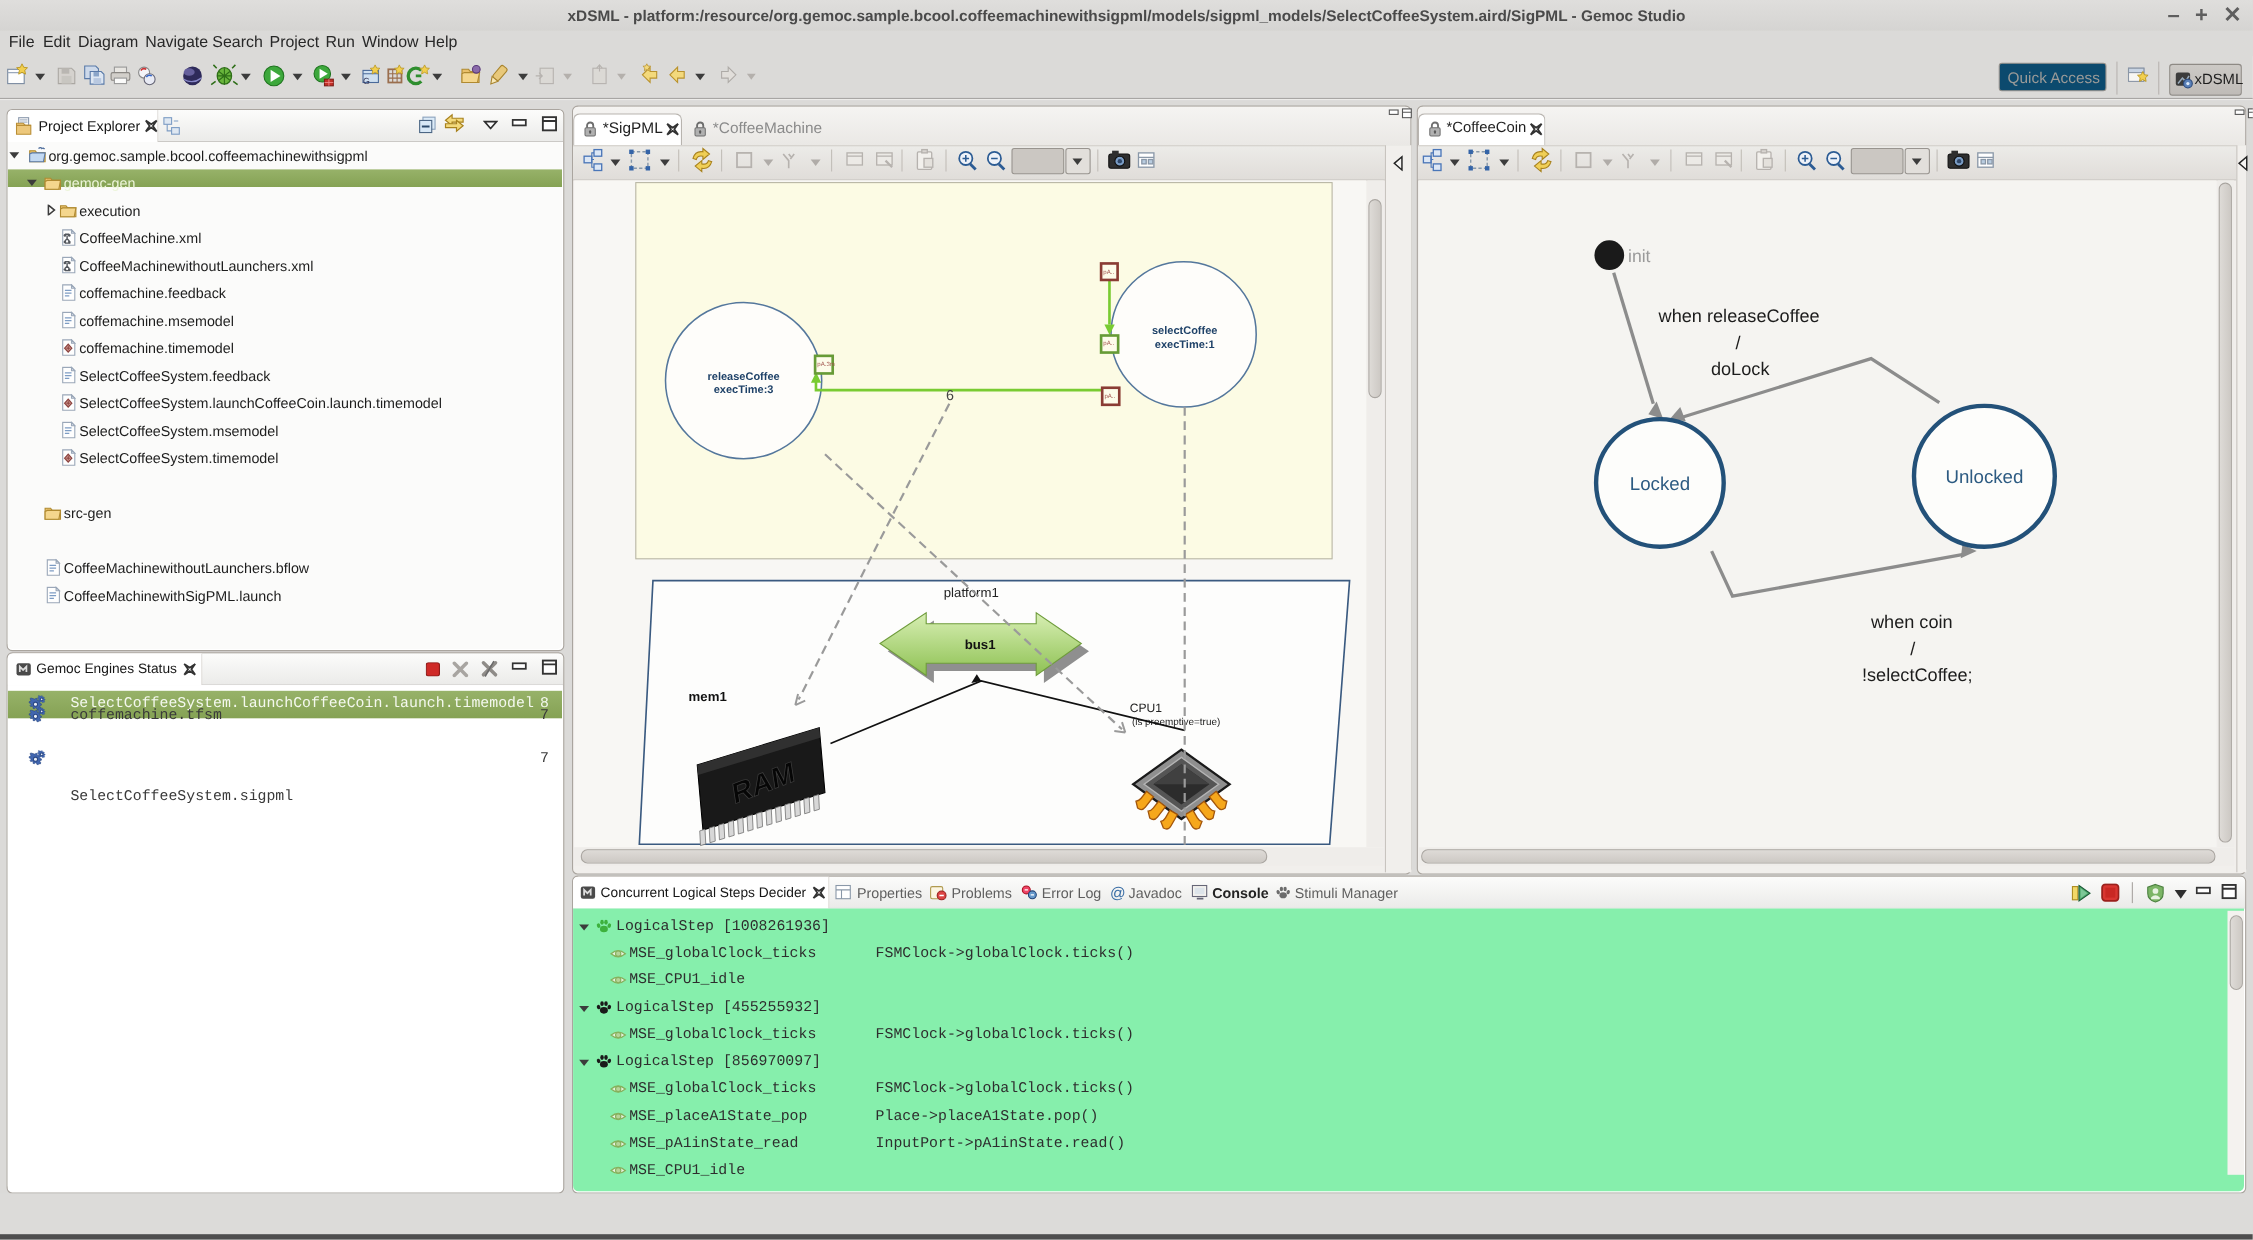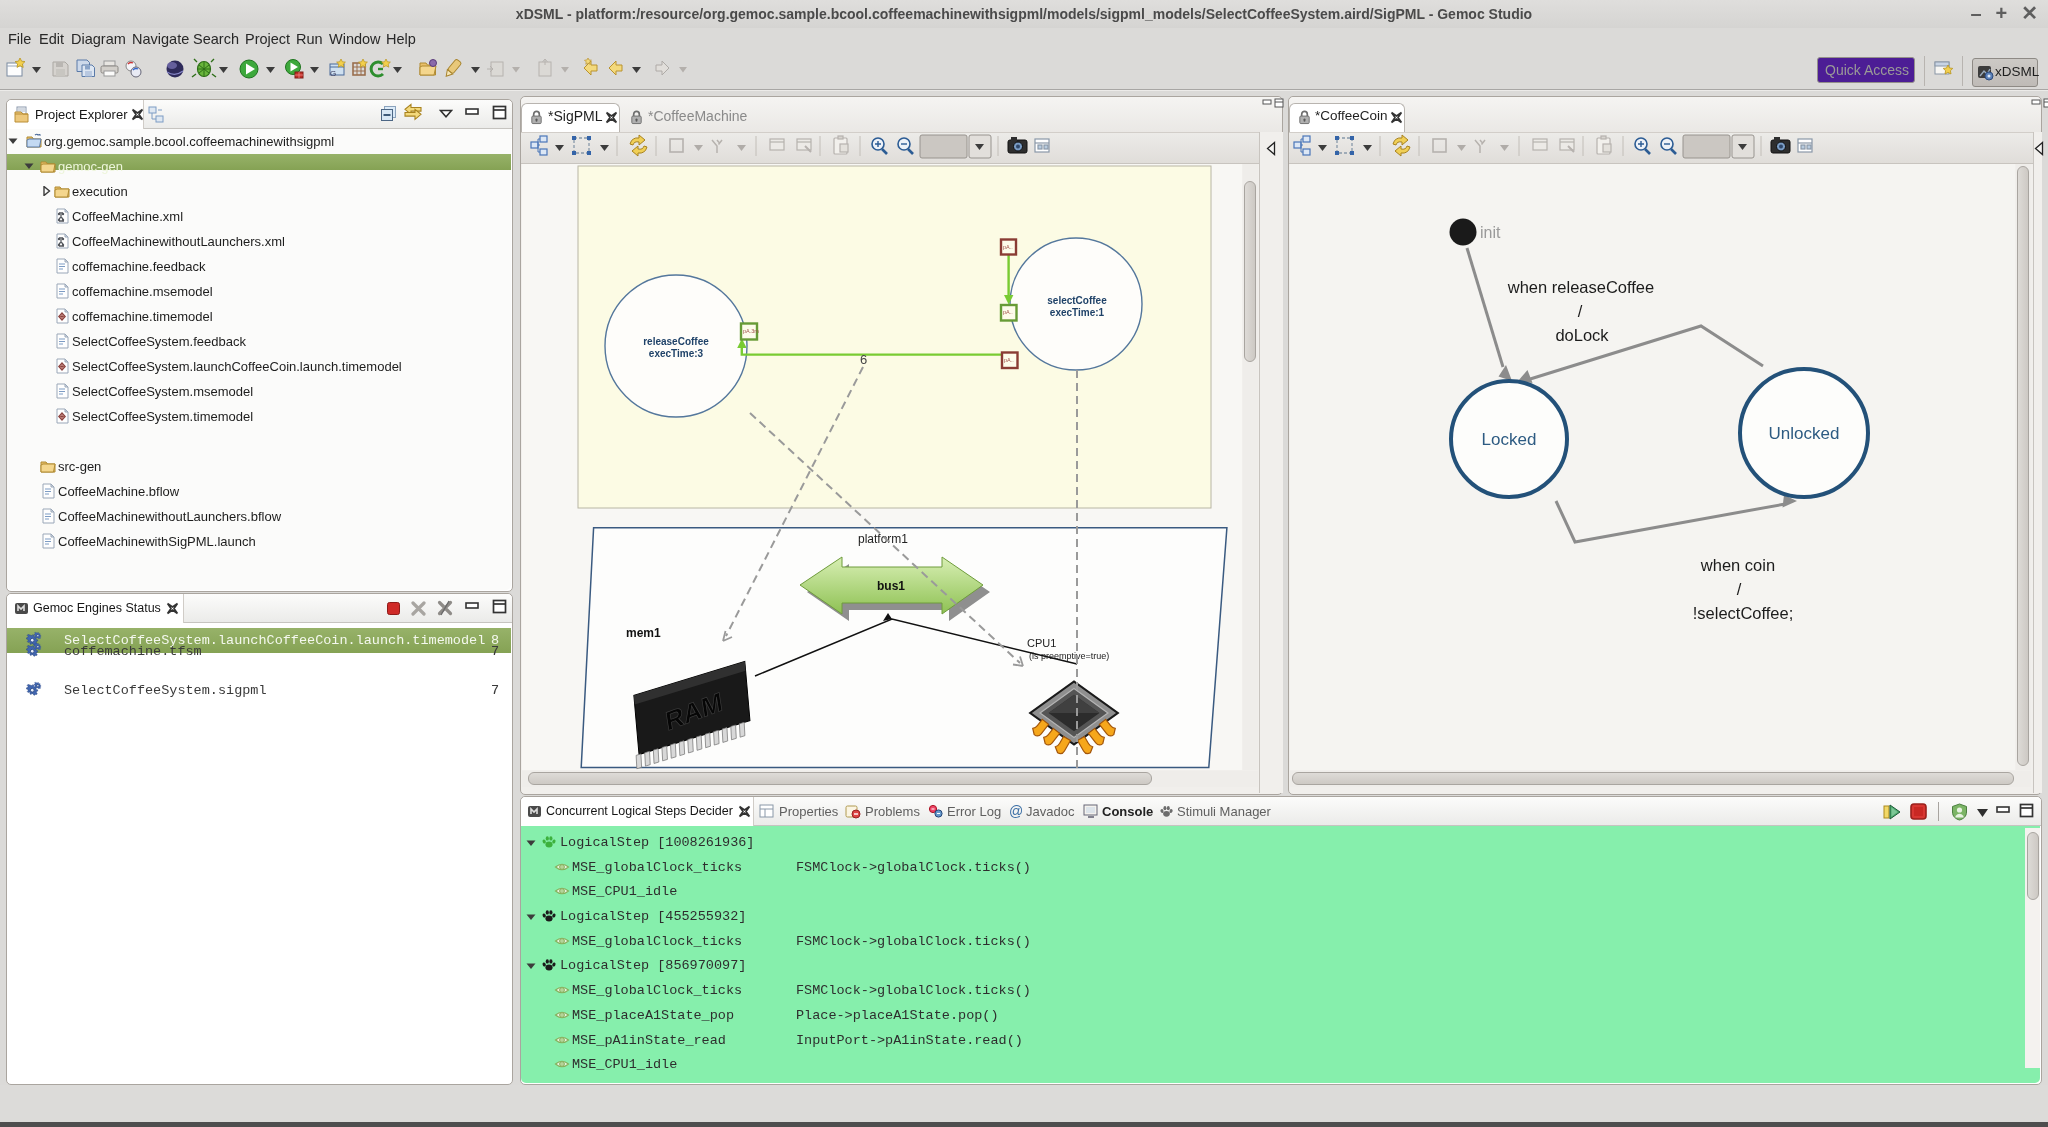--- a/index.html
+++ b/index.html
@@ -14,21 +14,21 @@
 #titlebar .t { font-size:14px; font-weight:bold; color:#4a4a4a; line-height:28px; }
 #winbtns { position:absolute; right:10px; top:1px; color:#5e5e5e; font-size:20px; font-weight:bold; }
 #winbtns span { margin-left:14px; }
 
 #menubar { position:absolute; left:0; top:28px; width:2048px; height:22px; background:#dbdad8; }
 #menubar span { position:absolute; top:0; font-size:14.5px; color:#282828; line-height:22px; }
 
 #toolbar { position:absolute; left:0; top:50px; width:2048px; height:40px; background:#dbdad8; border-bottom:1px solid #a8a6a4; box-shadow:0 1px 0 #ecebe9; }
 
 
-#quickaccess { position:absolute; left:1817px; top:57px; width:98px; height:26px; background:#4c1d95;
+#quickaccess { position:absolute; left:1817px; top:57px; width:98px; height:26px; background:#0c4a6e;
   border:1px solid #94908b; border-radius:3px; color:#9a9a98; font-size:14px; line-height:24px; padding-left:7px; white-space:nowrap; overflow:hidden; }
 #persp { position:absolute; left:1972px; top:58px; width:66px; height:29px; background:linear-gradient(#ccc9c5,#bfbbb7);
   border:1px solid #8e8a85; border-radius:3px; font-size:13.5px; color:#1e1e1e; padding:5px 0 0 22px; }
 #persp svg { position:absolute; left:4px; top:5px; }
 #perspnew { position:absolute; left:1934px; top:59px; }
 #tbsep1 { position:absolute; left:1924px; top:56px; width:1px; height:30px; background:#b8b4b0; }
 #tbsep2 { position:absolute; left:1962px; top:56px; width:1px; height:30px; background:#b8b4b0; }
 
 
 .panel { position:absolute; background:#fff; border:1px solid #aaa59f; border-radius:5px; }
@@ -477,26 +477,20 @@
           <use href="#i-time"></use>
         </svg>
         <span style="left:65px;">SelectCoffeeSystem.timemodel</span>
       </div>
     <div class="trow" style="top:325px;">
         <svg class="tic" style="left:33px;">
           <use href="#i-folder"></use>
         </svg>
         <span style="left:51px;">src-gen</span>
       </div>
-    <div class="trow" style="top:350px;">
-        <svg class="tic" style="left:33px;">
-          <use href="#i-page"></use>
-        </svg>
-        <span style="left:51px;">CoffeeMachine.bflow</span>
-      </div>
     <div class="trow" style="top:375px;">
         <svg class="tic" style="left:33px;">
           <use href="#i-page"></use>
         </svg>
         <span style="left:51px;">CoffeeMachinewithoutLaunchers.bflow</span>
       </div>
     <div class="trow" style="top:400px;">
         <svg class="tic" style="left:33px;">
           <use href="#i-page"></use>
         </svg>
@@ -547,21 +541,21 @@
         <svg class="gic" style="left:17px;">
           <use href="#i-gear2"></use>
         </svg>
         <span class="mono gt" style="left:57px;">coffemachine.tfsm</span>
         <span class="mono gn">7</span>
       </div>
     <div class="grow" style="top:55px;">
         <svg class="gic" style="left:17px;">
           <use href="#i-gear2"></use>
         </svg>
-        <span class="mono gt" style="left:57px;">SelectCoffeeSystem.sigpml</span>
+        <span class="mono gt" style="left:57px;margin-top:34px;">SelectCoffeeSystem.sigpml</span>
         <span class="mono gn">7</span>
       </div>
   </div>
 </div>
 
 <div class="panel" id="ed1" style="left:520px; top:96px; width:763px; height:699px; background:#f1efec;">
   <div class="abs" style="left:0;top:0;right:0;height:35px;background:linear-gradient(#f5f4f2,#eae8e5);border-radius:5px 5px 0 0;"></div>
   <div class="abs" style="left:0;top:6px;width:99px;height:29px;background:#fff;border:1px solid #b8b4af;border-bottom:none;border-radius:6px 6px 0 0;"></div>
   <svg class="abs" style="left:8px;top:12px;width:15px;height:16px;">
       <use href="#i-lock"></use>

